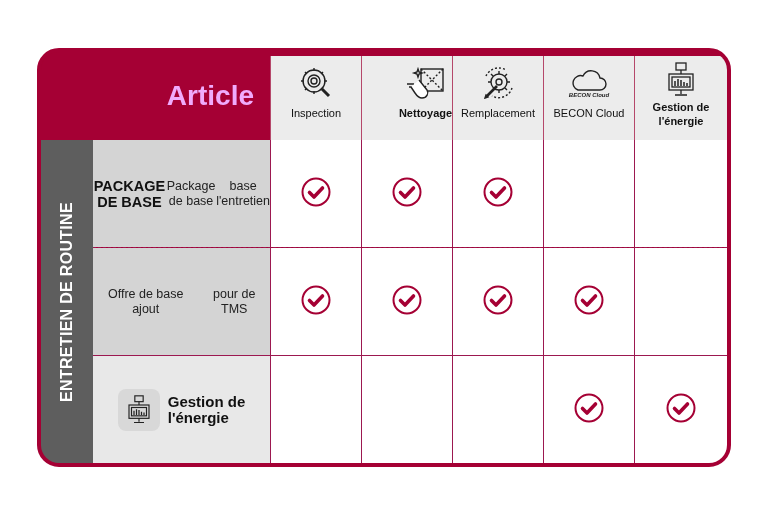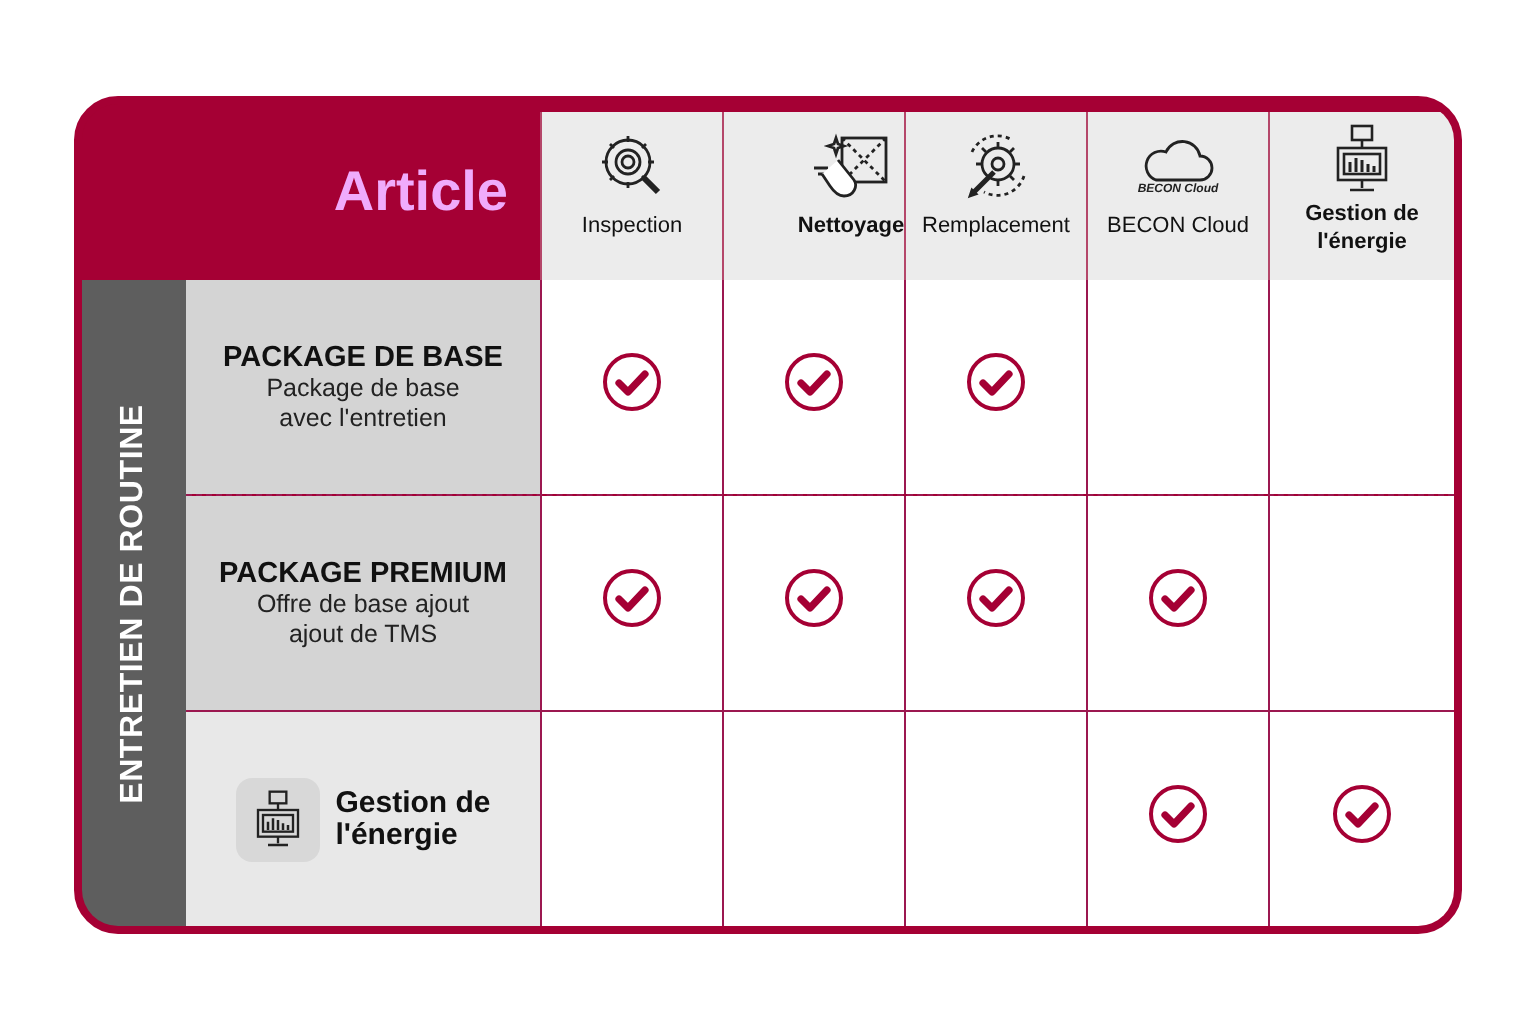--- a/index.html
+++ b/index.html
@@ -22,21 +22,21 @@
   .head-icon { height:44px; margin-top:6px; display:flex; align-items:center; justify-content:center; }
   .head-label { font-size:11px; color:#111; text-align:center; line-height:14px; }
   .head-label.bold { font-weight:bold; }
   .side-label {
     position:absolute; left:0; top:88px; width:52px; height:323px; background:#5e5e5e;
     display:flex; align-items:center; justify-content:center;
   }
   .side-text { color:#fff; font-weight:bold; font-size:16px; transform:rotate(-90deg); white-space:nowrap; letter-spacing:0.3px; }
   .row-label {
     position:absolute; left:52px; width:177px; background:#d4d4d4;
-    display:flex; flex-direction:column; align-items:center; justify-content:center; text-align:center;
+    display:flex; flex-direction:row; align-items:center; justify-content:center; text-align:center;
   }
   .row-title { font-weight:bold; font-size:14.5px; color:#111; }
   .row-sub { font-size:12.5px; color:#222; line-height:15px; }
   .cell {
     position:absolute; background:#fff; display:flex; align-items:center; justify-content:center;
     border-left:1px solid #9c1850; box-sizing:border-box;
   }
   .hline { position:absolute; left:229px; width:457px; height:0; }
   .check { width:30px; height:30px; }
   .energy-row {
@@ -115,26 +115,25 @@
       <span class="head-label bold"><span>Gestion de</span><br><span>l'énergie</span></span>
     </div>
 
     <div class="side-label">
       <span class="side-text">ENTRETIEN DE ROUTINE</span>
     </div>
 
     <div class="row-label" style="top:88px;height:107px;">
       <span class="row-title">PACKAGE DE BASE</span>
       <span class="row-sub">Package de base</span>
-      <span class="row-sub">avec l'entretien</span>
+      <span class="row-sub">base l'entretien</span>
     </div>
     <div class="row-label" style="top:196px;height:107px;">
-      <span class="row-title">PACKAGE PREMIUM</span>
       <span class="row-sub">Offre de base ajout</span>
-      <span class="row-sub">ajout de TMS</span>
+      <span class="row-sub">pour de TMS</span>
     </div>
     <div class="energy-row" style="top:304px;height:107px;">
       <div class="energy-badge">
         <svg width="26" height="30" viewBox="0 0 30 36" fill="none" stroke="#222" stroke-width="1.4">
           <rect x="10" y="1" width="10" height="7"></rect>
             <path d="M15 8v4"></path>
           <rect x="3" y="12" width="24" height="16"></rect>
             <rect x="6" y="15" width="18" height="10"></rect>
           <path d="M9 24v-5M12 24v-7M15 24v-6M18 24v-4M21 24v-3" stroke-width="1.5"></path>
           <path d="M15 28v4M9 33h12"></path>

